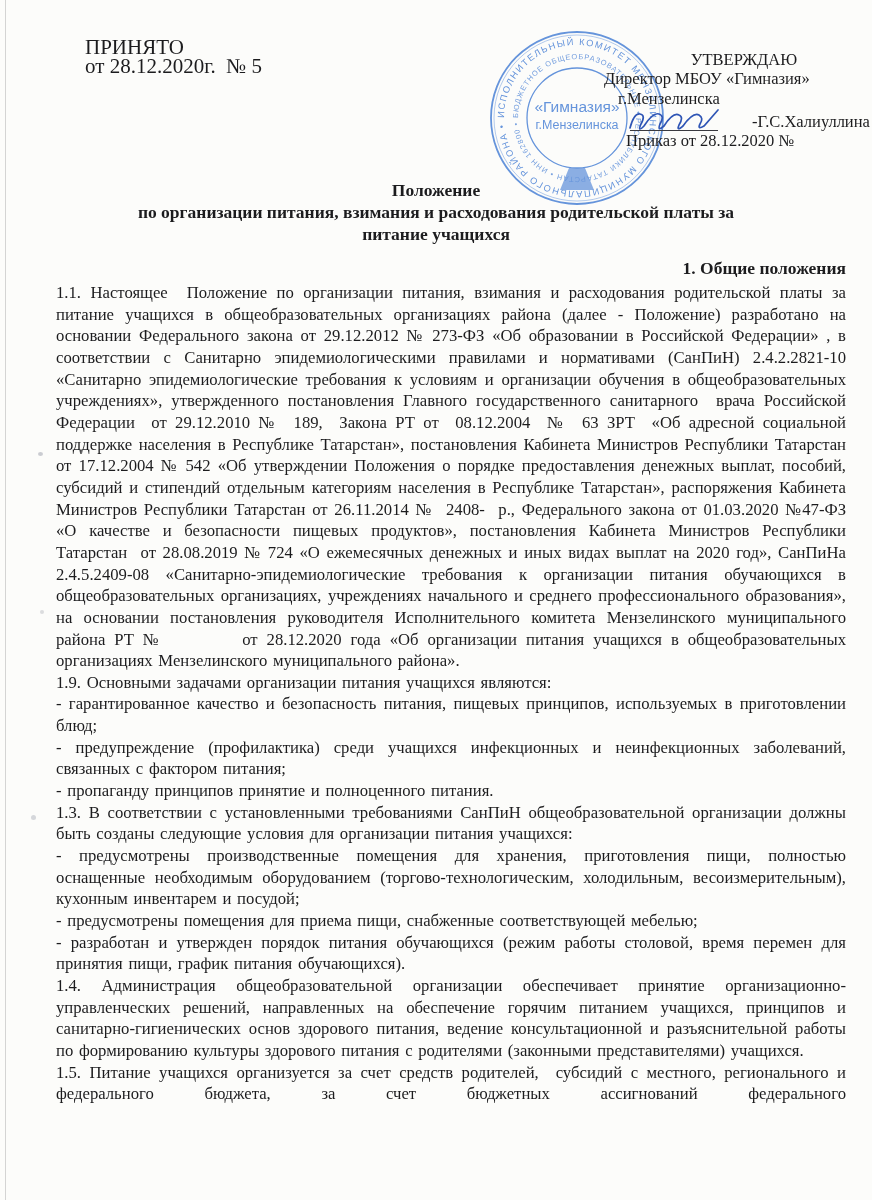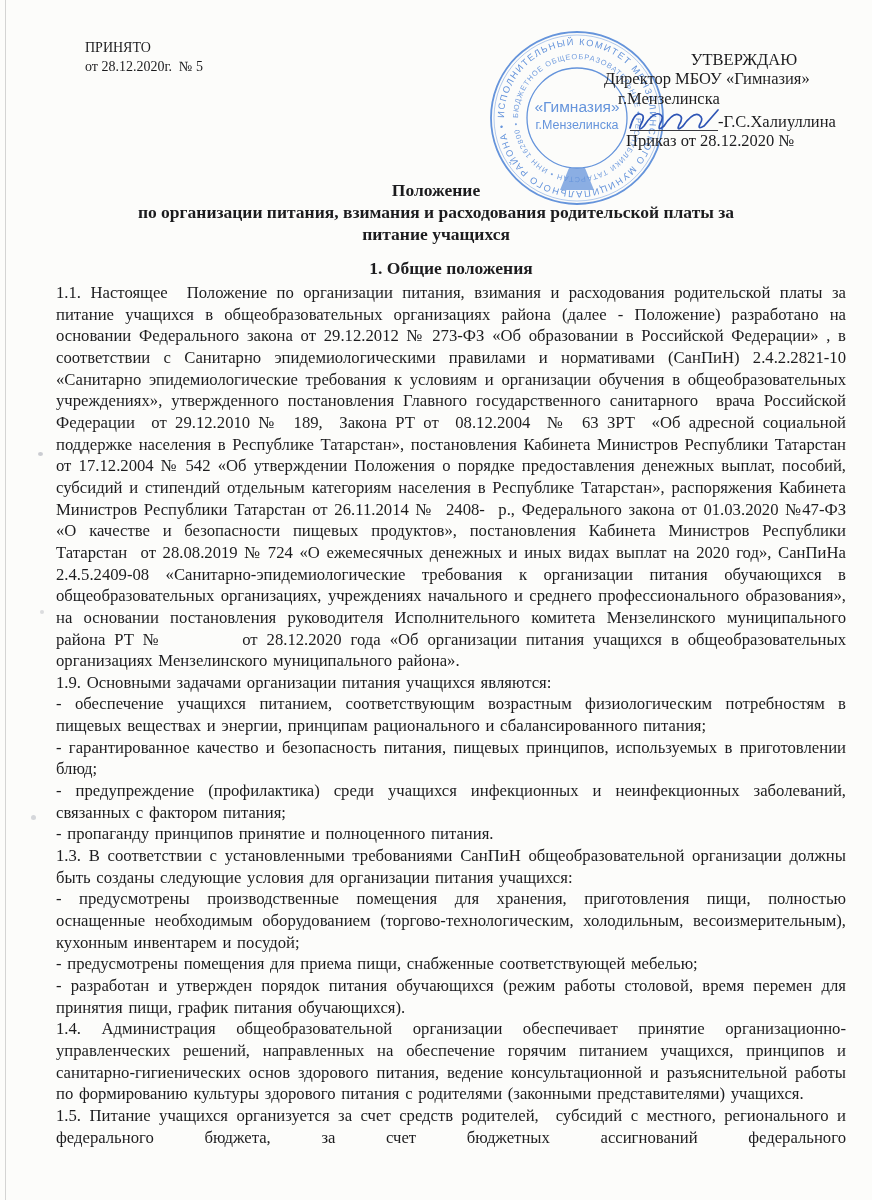--- a/index.html
+++ b/index.html
@@ -12,42 +12,42 @@
     color:#1c1c1e;
   }
   
   .scan-edge{position:absolute;left:5px;top:0;width:1px;height:1200px;background:#c9c9c9;opacity:.8;}
   .artifact{position:absolute;border-radius:50%;background:#8d93a0;opacity:.45;}
   .a1{left:38px;top:452px;width:5px;height:4px;}
   .a2{left:40px;top:610px;width:4px;height:4px;opacity:.3;}
   .a3{left:31px;top:815px;width:5px;height:5px;opacity:.35;}
 
   
-  .hdr-left{position:absolute;left:85px;top:38px;font-size:14px;line-height:19.4px;}
+  .hdr-left{position:absolute;left:85px;top:38px;font-size:21px;line-height:19.4px;}
   .hdr-right{position:absolute;left:600px;top:50px;width:272px;font-size:16.5px;line-height:19.4px;}
   .hdr-right .l1{padding-left:16px;text-align:center;}
   .hdr-right .l2{padding-left:4px;}
   .hdr-right .l3{padding-left:18px;}
   .hdr-right .l5{padding-left:26px;}
-  .sig-row{display:flex;align-items:flex-end;height:23px;padding-left:30px;}
+  .sig-row{display:flex;align-items:flex-end;height:23px;padding-left:30px;gap:34px;}
   .sig-line{position:relative;width:88px;height:20px;border-bottom:1.6px solid #3a3a40;}
   .sig-line svg{position:absolute;left:-4px;bottom:-6px;overflow:visible;}
   .sig-name{white-space:nowrap;}
 
   
   .stamp{position:absolute;left:481px;top:22px;width:192px;height:192px;opacity:.85;}
   .stamp text{font-family:"Liberation Sans", sans-serif;}
 
   
   .doc-title{position:absolute;left:0;top:179px;width:872px;text-align:center;
     font-weight:bold;font-size:17.5px;line-height:22px;}
 
   
   .body{position:absolute;left:56px;top:257px;width:790px;}
-  .section-heading{text-align:center;font-weight:bold;font-size:17.5px;line-height:23px;margin:0 0 2px 0;}
+  .section-heading{text-align:right;font-weight:bold;font-size:17.5px;line-height:23px;margin:0 0 2px 0;}
   .body p{margin:0;text-align:justify;font-size:16.7px;line-height:21.65px;word-spacing:1.5px;}
   .body p.stretch-last{text-align-last:justify;}
 </style>
 </head>
 <body>
 
 <div class="page">
 
   <div class="scan-edge"></div>
   <div class="artifact a1"></div>
@@ -98,21 +98,20 @@
   <div class="doc-title">
     <div>Положение</div>
     <div>по организации питания, взимания и расходования родительской платы за</div>
     <div>питание учащихся</div>
   </div>
 
   <div class="body">
     <div class="section-heading">1. Общие положения</div>
     <p>1.1. Настоящее&nbsp; Положение по организации питания, взимания и расходования родительской платы за питание учащихся в общеобразовательных организациях района (далее - Положение) разработано на основании Федерального закона от 29.12.2012 № 273-ФЗ «Об образовании в Российской Федерации» , в соответствии с Санитарно эпидемиологическими правилами и нормативами (СанПиН) 2.4.2.2821-10 «Санитарно эпидемиологические требования к условиям и организации обучения в общеобразовательных учреждениях», утвержденного постановления Главного государственного санитарного&nbsp; врача Российской Федерации&nbsp; от 29.12.2010 №&nbsp; 189,&nbsp; Закона РТ от&nbsp; 08.12.2004&nbsp; №&nbsp; 63 ЗРТ&nbsp; «Об адресной социальной поддержке населения в Республике Татарстан», постановления Кабинета Министров Республики Татарстан от 17.12.2004 № 542 «Об утверждении Положения о порядке предоставления денежных выплат, пособий, субсидий и стипендий отдельным категориям населения в Республике Татарстан», распоряжения Кабинета Министров Республики Татарстан от 26.11.2014 №&nbsp; 2408-&nbsp; р., Федерального закона от 01.03.2020 №47-ФЗ «О качестве и безопасности пищевых продуктов», постановления Кабинета Министров Республики Татарстан&nbsp; от 28.08.2019 № 724 «О ежемесячных денежных и иных видах выплат на 2020 год», СанПиНа 2.4.5.2409-08 «Санитарно-эпидемиологические требования к организации питания обучающихся в общеобразовательных организациях, учреждениях начального и среднего профессионального образования», на основании постановления руководителя Исполнительного комитета Мензелинского муниципального района РТ №&nbsp;&nbsp;&nbsp;&nbsp;&nbsp;&nbsp;&nbsp;&nbsp; от 28.12.2020 года «Об организации питания учащихся в общеобразовательных организациях Мензелинского муниципального района».</p>
     <p>1.9. Основными задачами организации питания учащихся являются:</p>
-    <p>- обеспечение учащихся питанием, соответствующим возрастным физиологическим потребностям в пищевых веществах и энергии, принципам рационального и сбалансированного питания;</p>
     <p>- гарантированное качество и безопасность питания, пищевых принципов, используемых в приготовлении блюд;</p>
     <p>- предупреждение (профилактика) среди учащихся инфекционных и неинфекционных заболеваний, связанных с фактором питания;</p>
     <p>- пропаганду принципов принятие и полноценного питания.</p>
     <p>1.3. В соответствии с установленными требованиями СанПиН общеобразовательной организации должны быть созданы следующие условия для организации питания учащихся:</p>
     <p>- предусмотрены производственные помещения для хранения, приготовления пищи, полностью оснащенные необходимым оборудованием (торгово-технологическим, холодильным, весоизмерительным), кухонным инвентарем и посудой;</p>
     <p>- предусмотрены помещения для приема пищи, снабженные соответствующей мебелью;</p>
     <p>- разработан и утвержден порядок питания обучающихся (режим работы столовой, время перемен для принятия пищи, график питания обучающихся).</p>
     <p>1.4. Администрация общеобразовательной организации обеспечивает принятие организационно-управленческих решений, направленных на обеспечение горячим питанием учащихся, принципов и санитарно-гигиенических основ здорового питания, ведение консультационной и разъяснительной работы по формированию культуры здорового питания с родителями (законными представителями) учащихся.</p>
     <p class="stretch-last">1.5. Питание учащихся организуется за счет средств родителей,&nbsp; субсидий с местного, регионального и федерального бюджета, за счет бюджетных ассигнований федерального</p>
   </div>

